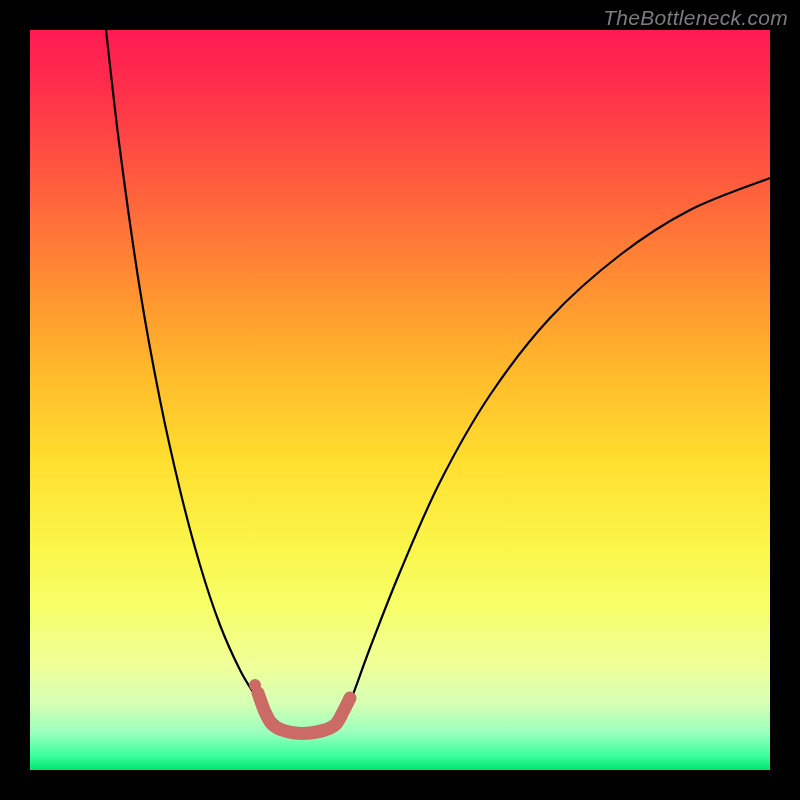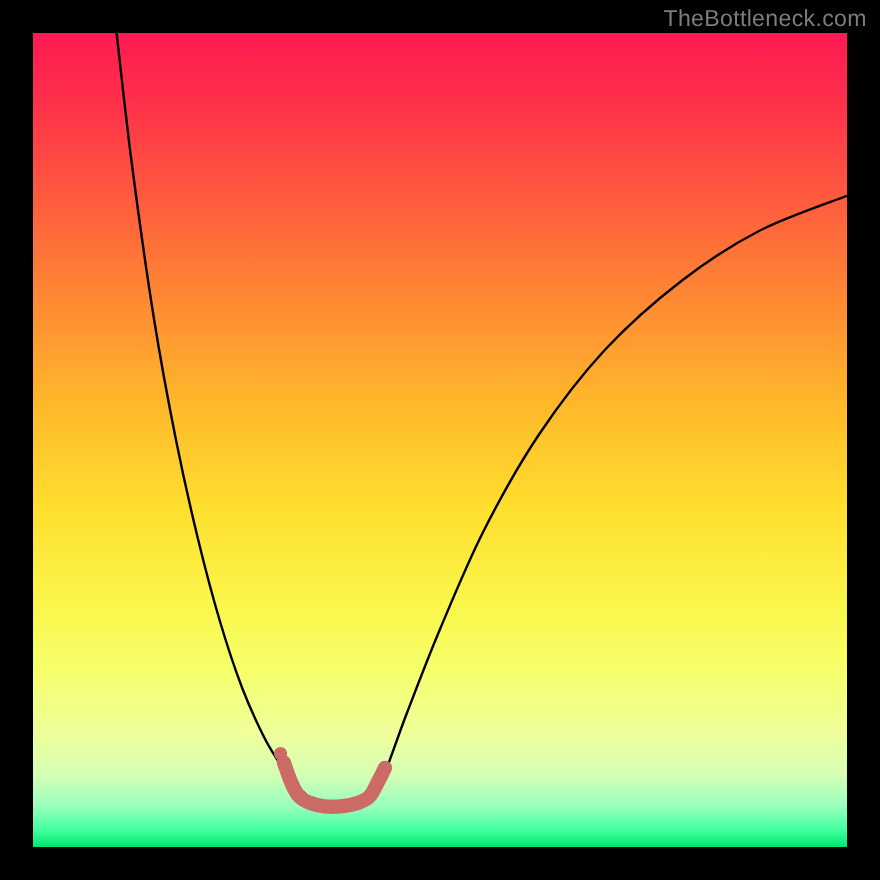--- a/index.html
+++ b/index.html
@@ -42,20 +42,21 @@
   }
   .watermark {
     position: absolute;
     top: 6px;
     right: 12px;
     color: #7c7c7c;
     font-size: 21px;
     font-weight: 500;
     letter-spacing: 0.3px;
     z-index: 10;
+    font-style: italic;
   }
   svg.curves {
     position: absolute;
     left: 0; top: 0;
     width: 100%; height: 100%;
     overflow: visible;
   }
 </style>
 </head>
 <body>

